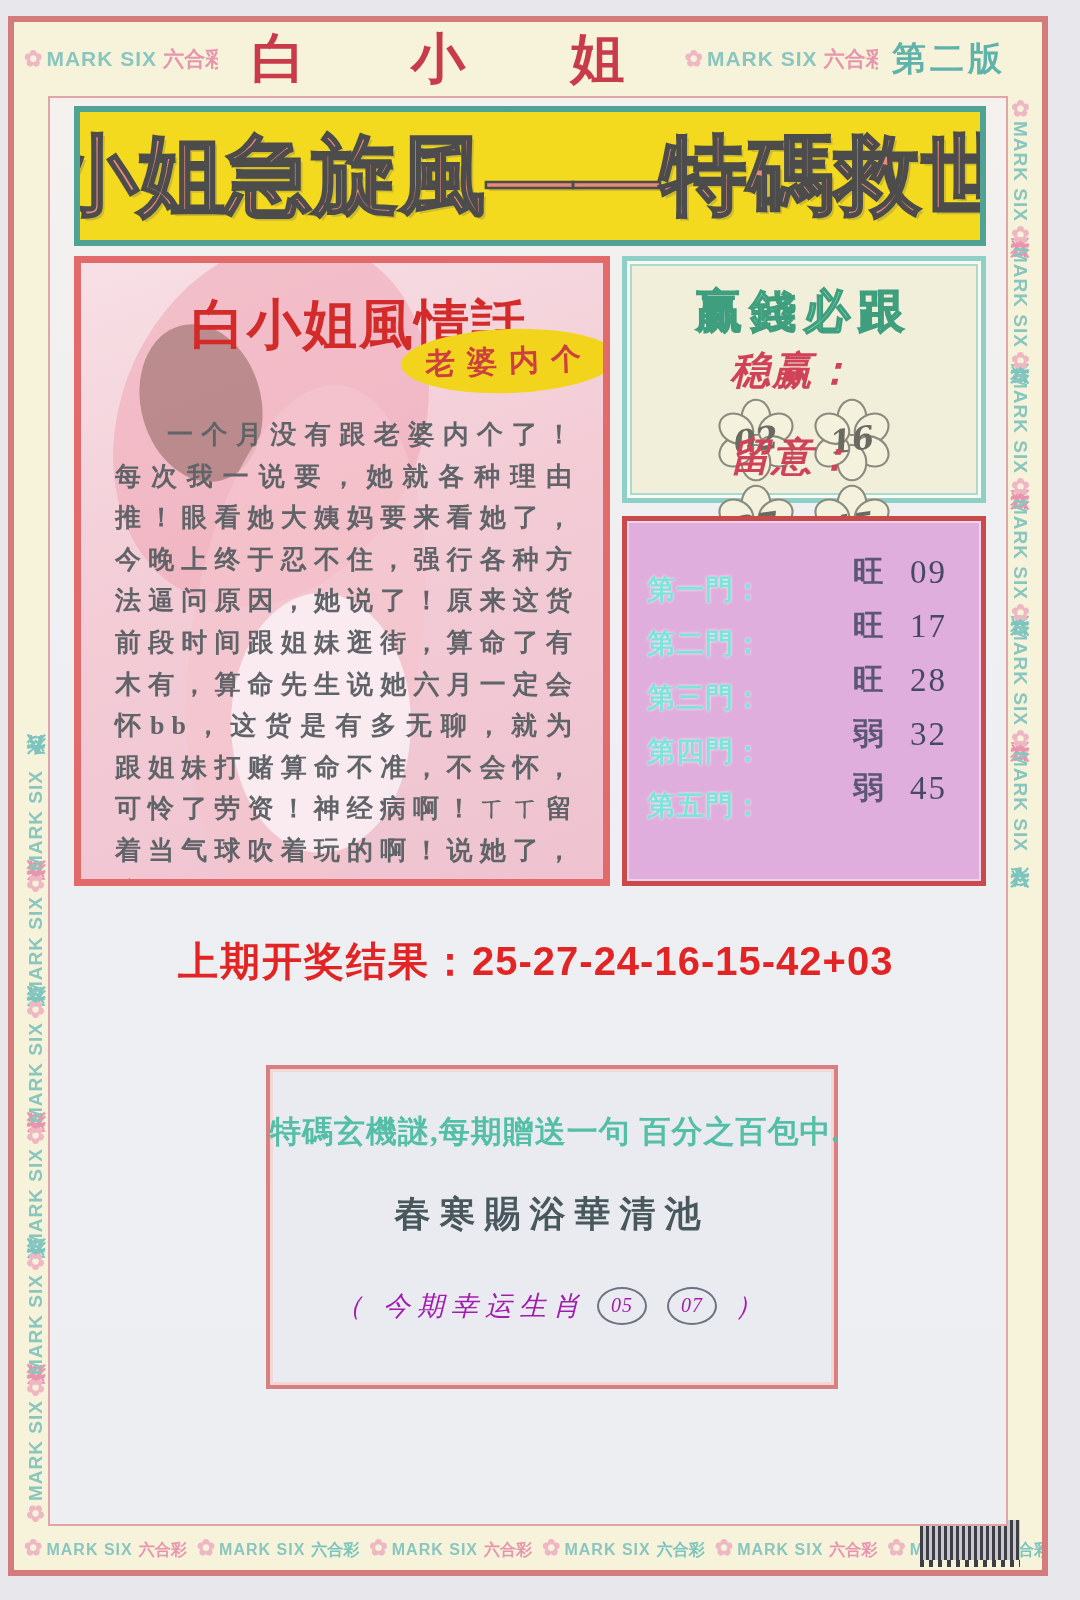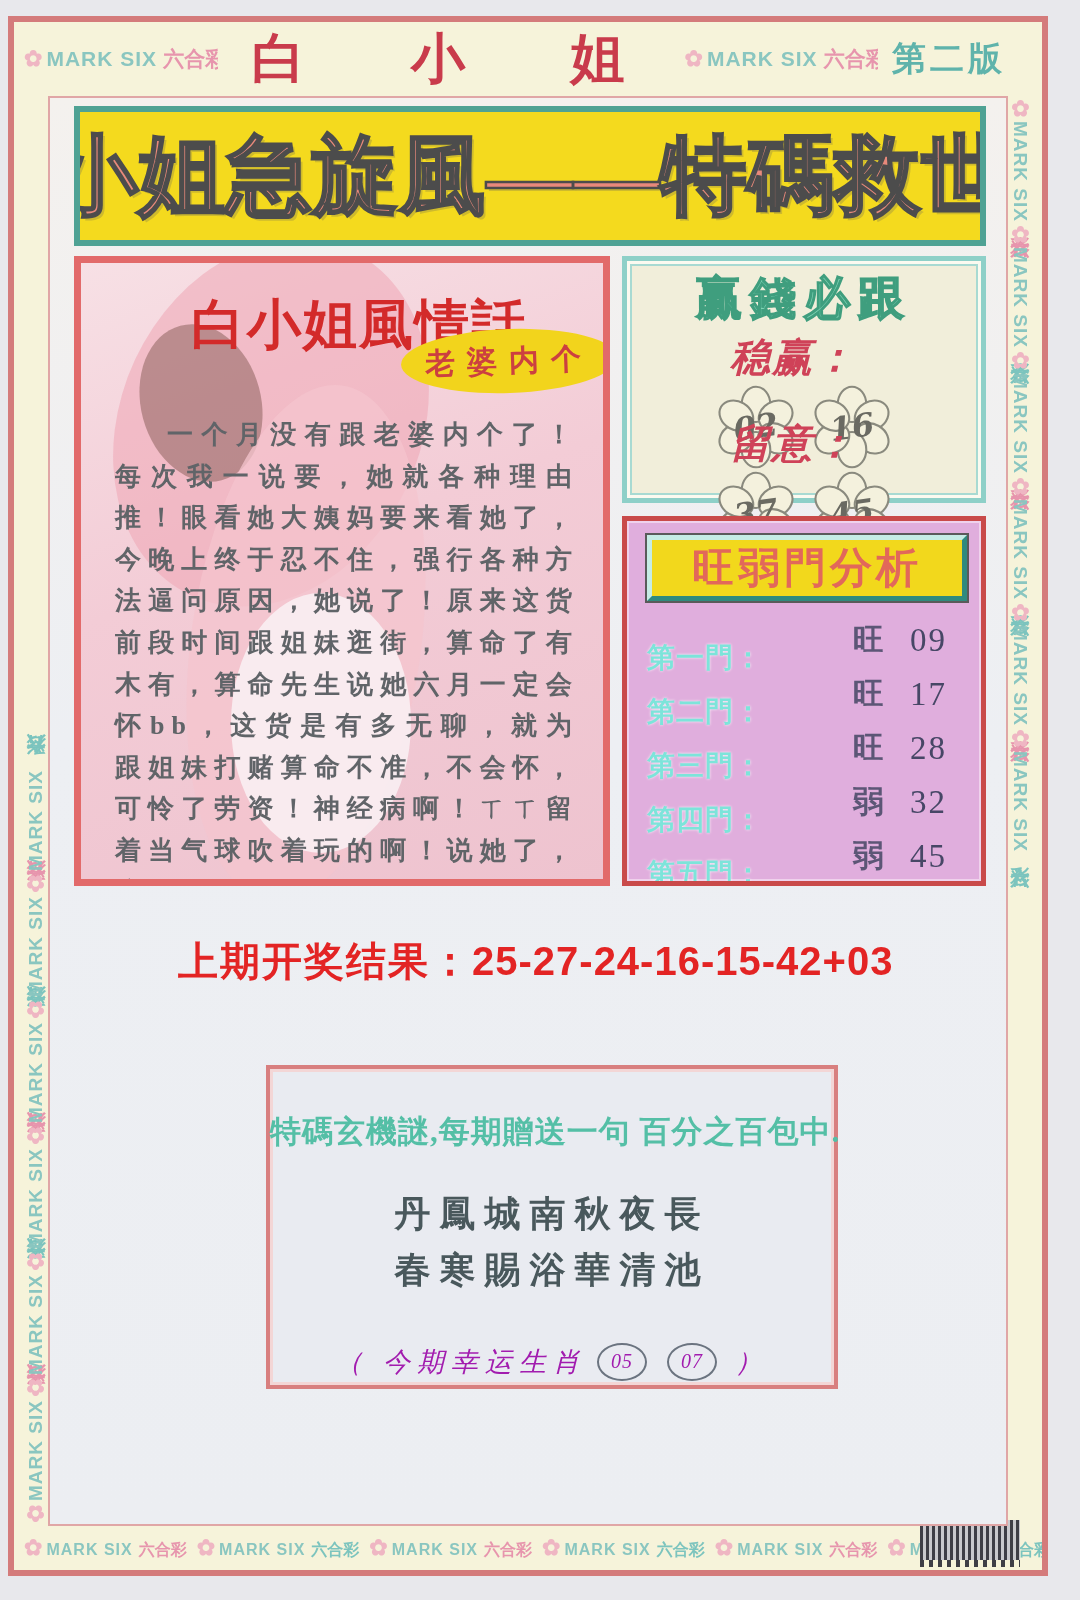--- a/index.html
+++ b/index.html
@@ -86,21 +86,21 @@
   .article-body{
     position:relative;z-index:2;margin:52px 24px 0 34px;
     font-size:26px;line-height:1.60;letter-spacing:7px;color:#606468;
     text-align:justify;text-indent:2em;font-weight:bold;
   }
   
   .rightcol{flex:1;display:flex;flex-direction:column;gap:13px;min-width:0;}
   .green-box{
     height:247px;background:#f1eeda;border:5px solid #8ed0c8;box-sizing:border-box;
     box-shadow:inset 0 0 0 3px #fbfaf0, inset 0 0 0 5px #a8dad2;
-    padding:7px 14px 0 14px;
+    padding:20px 14px 0 14px;
   }
   .gb-title{
     text-align:center;font-size:46px;font-weight:bold;letter-spacing:8px;
     color:#7fd4b4;-webkit-text-stroke:1.5px #3f9e7e;
   }
   .gb-row{display:flex;align-items:center;height:86px;padding:0 6px;flex-direction:column;}
   .gb-label{
     width:148px;font-size:40px;font-weight:bold;color:#cf4258;
     letter-spacing:2px;font-style:italic;white-space:nowrap;
   }
@@ -291,21 +291,20 @@
                     <ellipse cx="50" cy="23" rx="17" ry="21" transform="rotate(300 50 50)"></ellipse>
                   </g>
                   <text class="flower-num" x="50" y="63" text-anchor="middle" transform="rotate(-8 50 50)">45</text>
                 </svg>
               </span>
             </div>
           </div>
         </div>
 
         <div class="pink-box">
-          <div class="ph-header">旺弱門分析</div>
           <div class="gate-rows">
             <div class="gate-row">
               <span class="gate-name">第一門：</span>
               <span class="gate-status">旺</span>
               <span class="gate-num">09</span>
             </div>
             <div class="gate-row">
               <span class="gate-name">第二門：</span>
               <span class="gate-status">旺</span>
               <span class="gate-num">17</span>
@@ -331,21 +330,20 @@
       </div>
     </div>
 
     <div class="results">
       <span class="label">上期开奖结果：</span><span class="nums">25-27-24-16-15-42+03</span>
     </div>
 
     <div class="mystery">
       <div class="mys-title">特碼玄機謎,每期贈送一句 百分之百包中.</div>
       <div class="poem">
-        <div>丹鳳城南秋夜長</div>
         <div>春寒賜浴華清池</div>
       </div>
       <div class="lucky">
         <span>（ 今期幸运生肖</span>
         <span class="circle">05</span>
         <span class="circle">07</span>
         <span class="close">）</span>
       </div>
     </div>
 

